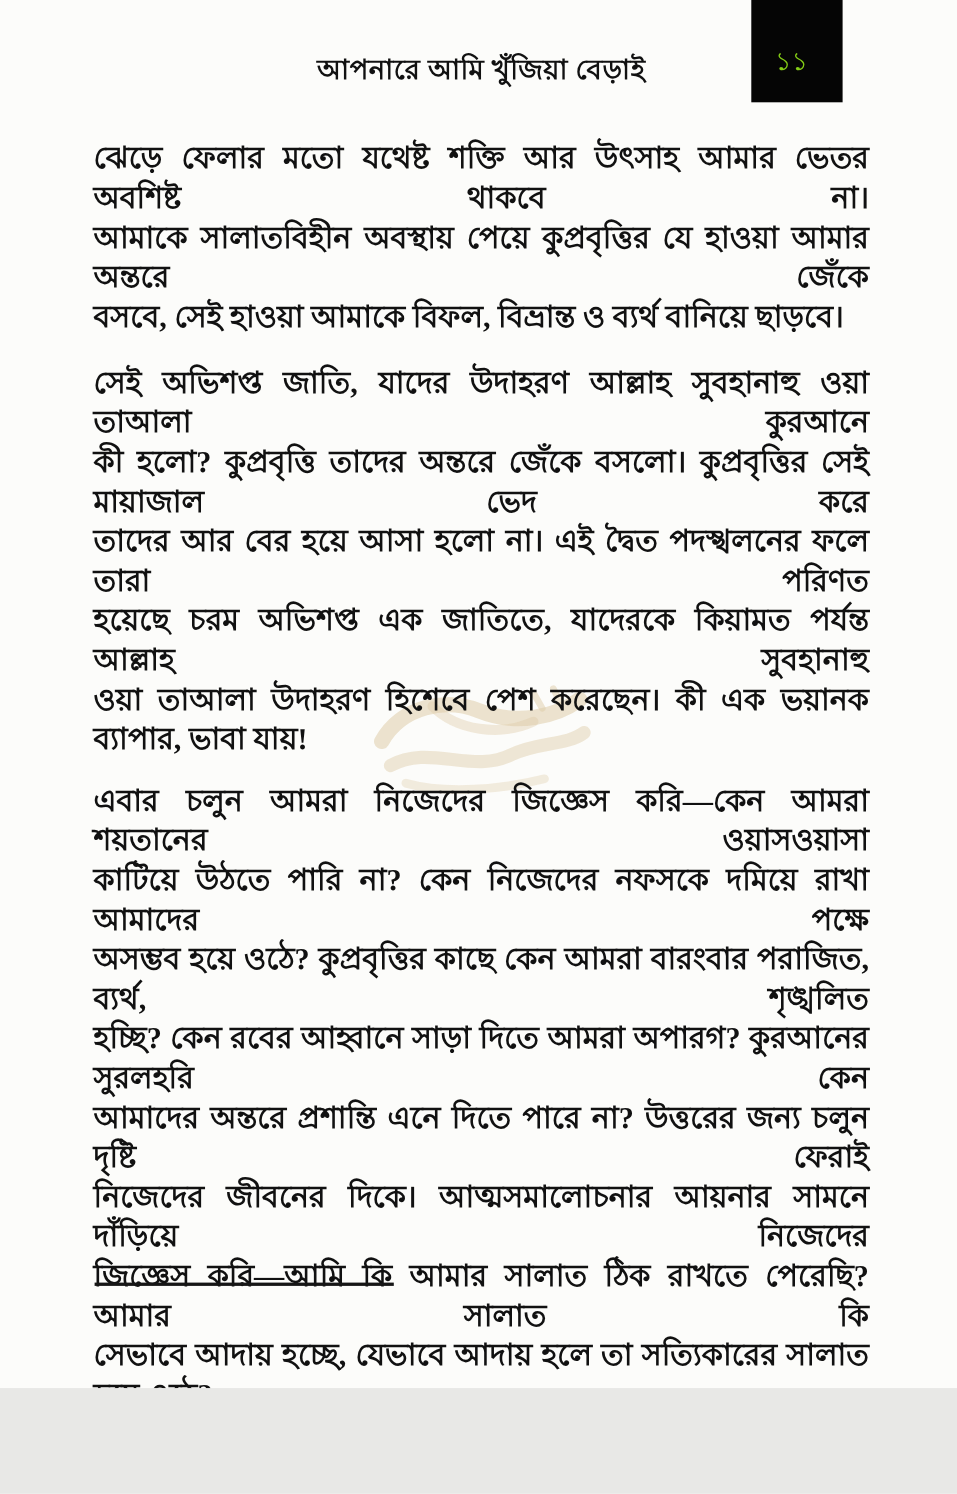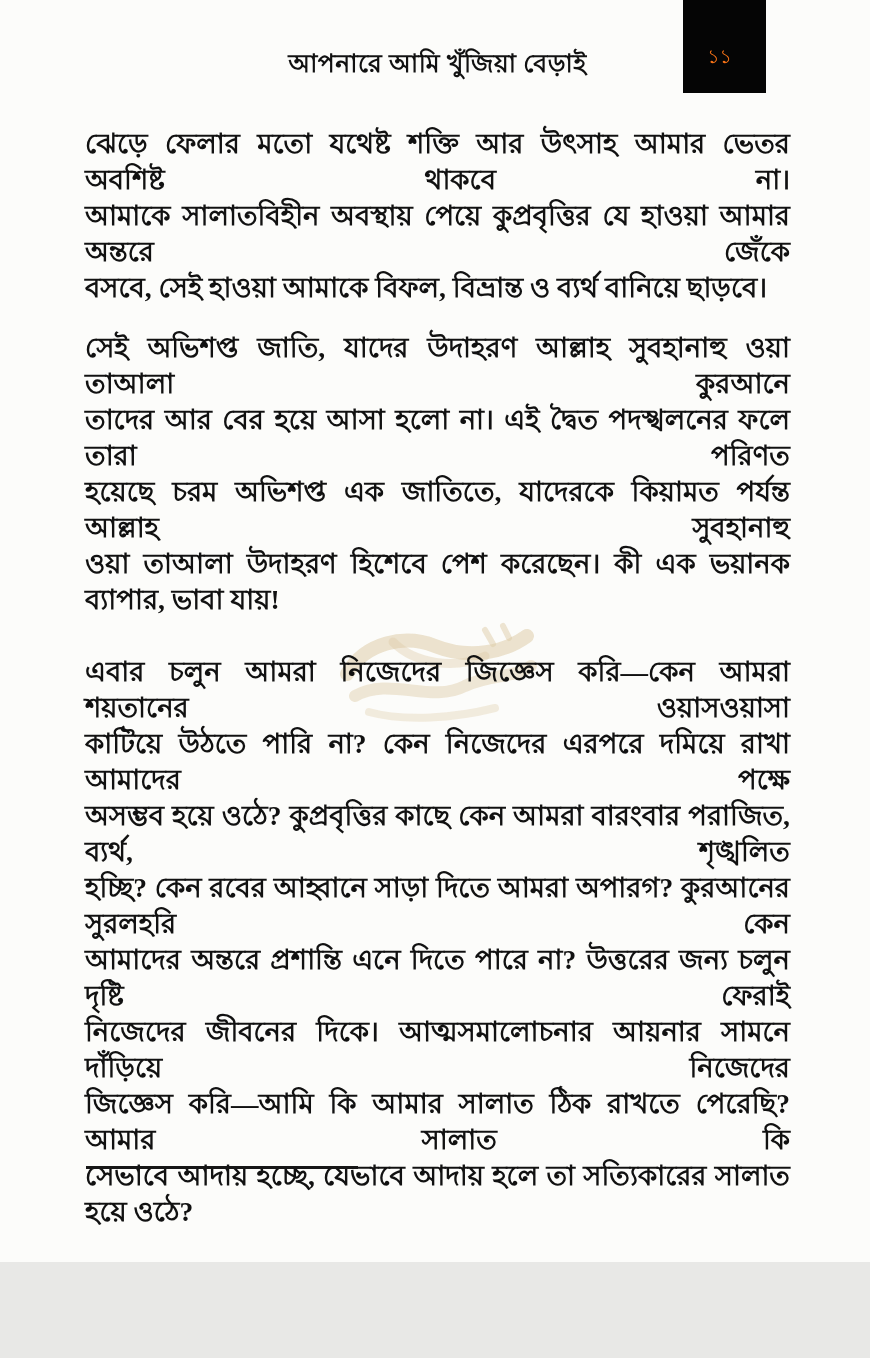--- a/index.html
+++ b/index.html
@@ -34,22 +34,22 @@
     top: 0;
     left: 683px;
     width: 83px;
     height: 93px;
     background: #050505;
     display: flex;
     align-items: center;
     justify-content: center;
   }
   .corner-box .pagenum {
-    color: #f97316;
-    font-size: 19px;
+    color: #84cc16;
+    font-size: 23px;
     padding-top: 22px;
     padding-right: 10px;
   }
   
   .watermark {
     position: absolute;
     top: 612px;
     left: 335px;
     width: 205px;
     height: 115px;
@@ -60,21 +60,21 @@
   
   .body-text {
     position: absolute;
     top: 126px;
     left: 85px;
     width: 705px;
     z-index: 1;
   }
   .para { margin: 0 0 22px 0; }
   .para:nth-child(1) { margin-bottom: 24px; }
-  .para:nth-child(2) { margin-bottom: 36px; }
+  .para:nth-child(2) { margin-bottom: 20px; }
   .para:nth-child(3) { }
   .para:nth-child(4) { margin-bottom: 32px; }
   .line {
     font-size: 27.5px;
     line-height: 36px;
     font-weight: 600;
     text-align: justify;
     text-align-last: justify;
     white-space: normal;
     font-family: Liberation Serif, serif;
@@ -126,27 +126,28 @@
   </svg>
 
   <main class="body-text" id="paragraphs">
       <div class="para">
         <div class="line">ঝেড়ে ফেলার মতো যথেষ্ট শক্তি আর উৎসাহ আমার ভেতর অবশিষ্ট থাকবে না।</div>
         <div class="line">আমাকে সালাতবিহীন অবস্থায় পেয়ে কুপ্রবৃত্তির যে হাওয়া আমার অন্তরে জেঁকে</div>
         <div class="line last">বসবে, সেই হাওয়া আমাকে বিফল, বিভ্রান্ত ও ব্যর্থ বানিয়ে ছাড়বে।</div>
       </div>
       <div class="para">
         <div class="line">সেই অভিশপ্ত জাতি, যাদের উদাহরণ আল্লাহ সুবহানাহু ওয়া তাআলা কুরআনে</div>
+        <div class="line">কী হলো? কুপ্রবৃত্তি তাদের অন্তরে জেঁকে বসলো। কুপ্রবৃত্তির সেই মায়াজাল ভেদ করে</div>
         <div class="line">তাদের আর বের হয়ে আসা হলো না। এই দ্বৈত পদস্খলনের ফলে তারা পরিণত</div>
         <div class="line">হয়েছে চরম অভিশপ্ত এক জাতিতে, যাদেরকে কিয়ামত পর্যন্ত আল্লাহ সুবহানাহু</div>
         <div class="line last">ওয়া তাআলা উদাহরণ হিশেবে পেশ করেছেন। কী এক ভয়ানক ব্যাপার, ভাবা যায়!</div>
       </div>
       <div class="para">
         <div class="line">এবার চলুন আমরা নিজেদের জিজ্ঞেস করি—কেন আমরা শয়তানের ওয়াসওয়াসা</div>
-        <div class="line">কাটিয়ে উঠতে পারি না? কেন নিজেদের এরপরে দমিয়ে রাখা আমাদের পক্ষে</div>
+        <div class="line">কাটিয়ে উঠতে পারি না? কেন নিজেদের নফসকে দমিয়ে রাখা আমাদের পক্ষে</div>
         <div class="line">অসম্ভব হয়ে ওঠে? কুপ্রবৃত্তির কাছে কেন আমরা বারংবার পরাজিত, ব্যর্থ, শৃঙ্খলিত</div>
         <div class="line">হচ্ছি? কেন রবের আহ্বানে সাড়া দিতে আমরা অপারগ? কুরআনের সুরলহরি কেন</div>
         <div class="line">আমাদের অন্তরে প্রশান্তি এনে দিতে পারে না? উত্তরের জন্য চলুন দৃষ্টি ফেরাই</div>
         <div class="line">নিজেদের জীবনের দিকে। আত্মসমালোচনার আয়নার সামনে দাঁড়িয়ে নিজেদের</div>
         <div class="line">জিজ্ঞেস করি—আমি কি আমার সালাত ঠিক রাখতে পেরেছি? আমার সালাত কি</div>
         <div class="line last">সেভাবে আদায় হচ্ছে, যেভাবে আদায় হলে তা সত্যিকারের সালাত হয়ে ওঠে?</div>
       </div>
     </main>
 
   <div class="footnote-sep"></div>

